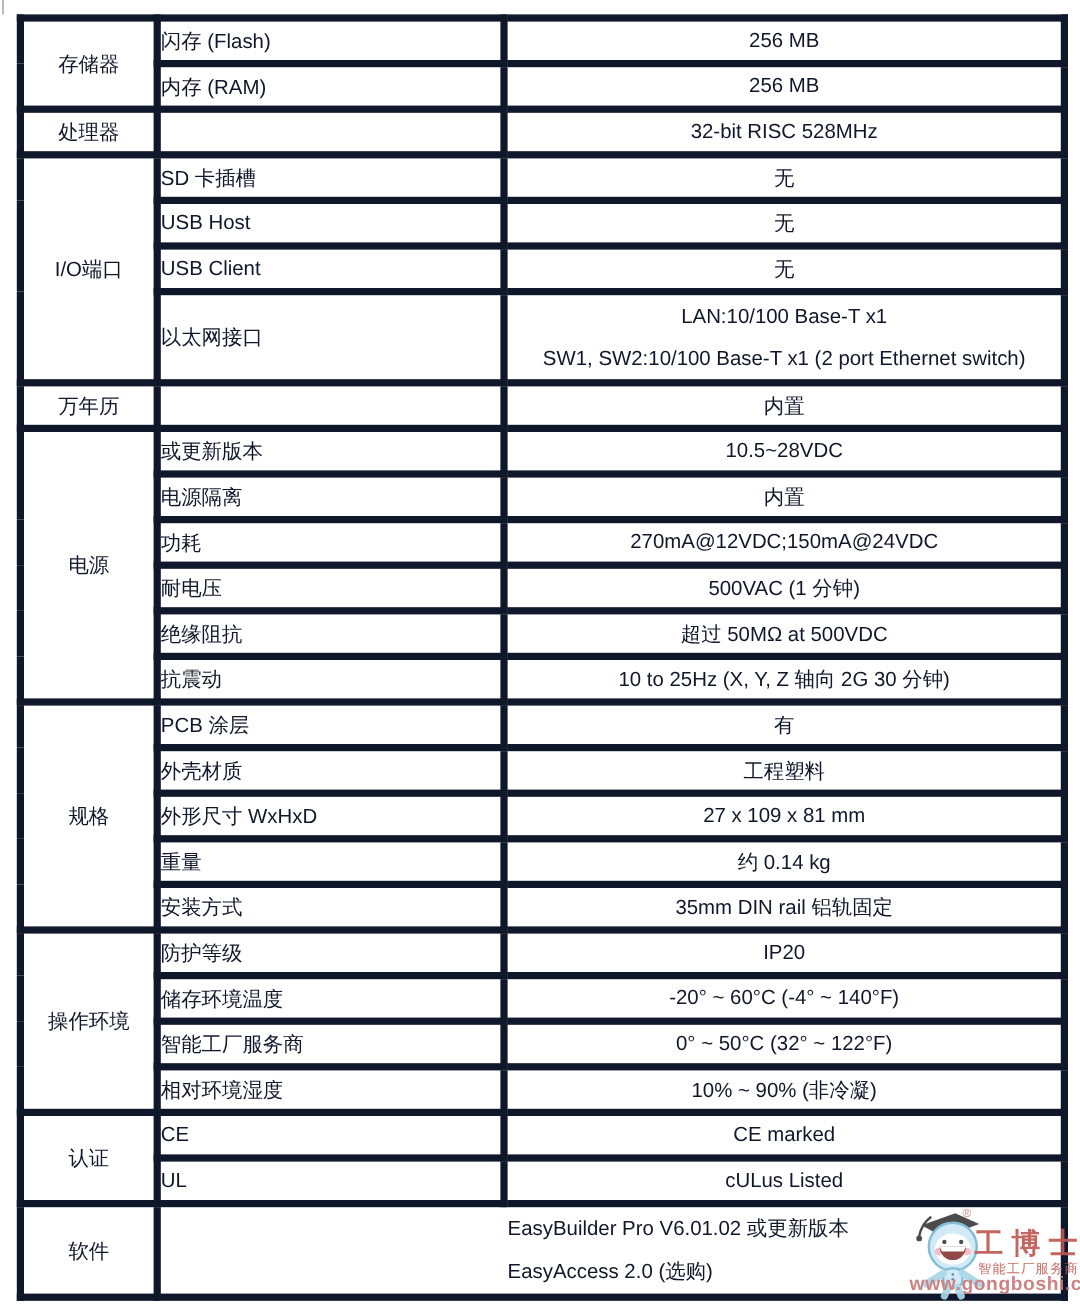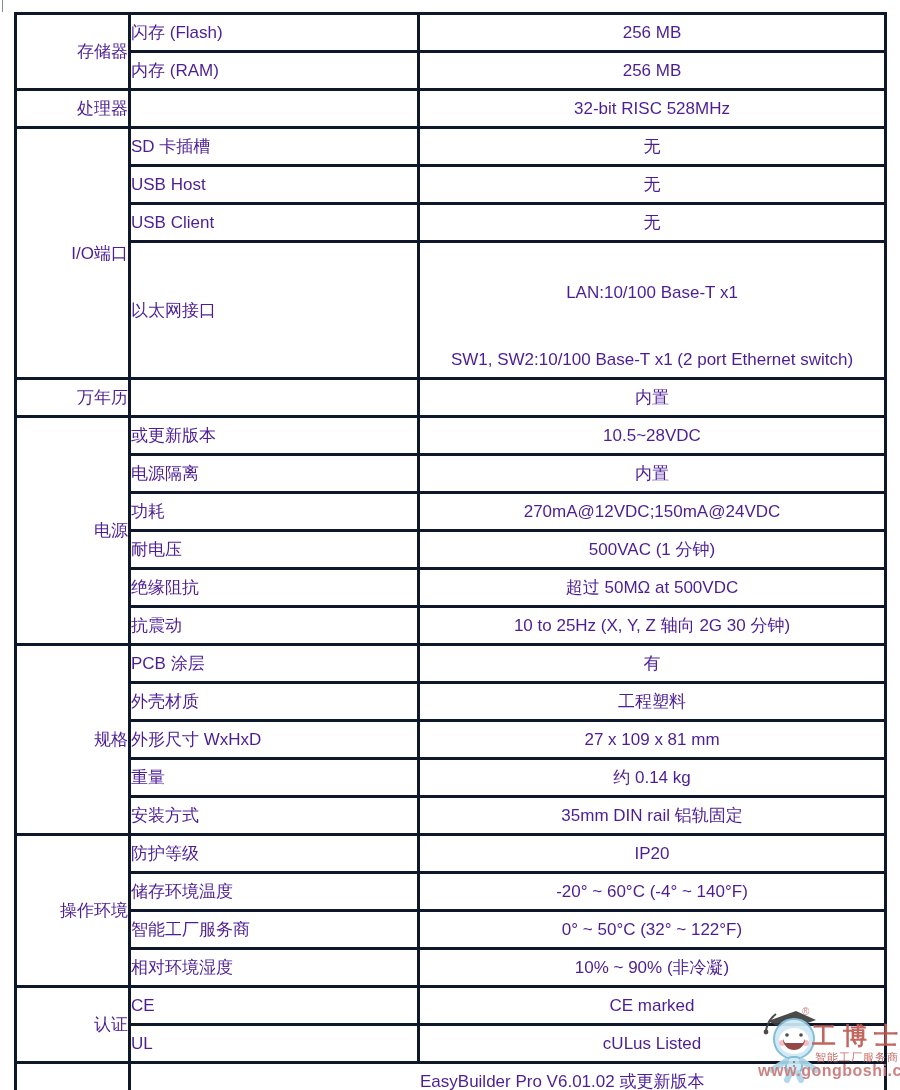--- a/index.html
+++ b/index.html
@@ -17,33 +17,33 @@
   
   table.spec {
     position: absolute;
     left: 14px;
     top: 12px;
     width: 870px;
     border-collapse: collapse;
     table-layout: fixed;
   }
   table.spec td {
-    border: 3px solid #0f172a;
-    color: #4c1d95;
+    border: 6px solid #0f172a;
+    color: #0f172a;
     font-size: 17px;
     padding: 0;
     background: transparent;
   }
   table.spec tr { height: 38px; }
   table.spec tr.tall { height: 71px; }
   table.spec tr.soft { height: 75px; }
-  td.cat   { text-align: right; }
+  td.cat   { text-align: center; }
   td.item  { text-align: left; padding-left: 9px; }
   td.value { text-align: center; }
-  td.vlines div { line-height: 35px; margin-top: 32px; }
+  td.vlines div { line-height: 35px; }
   .merged-inner { margin-left: 289px; text-align: left; }
   .merged-inner div { line-height: 36px; }
   
   .edge-artifact {
     position: absolute;
     left: 2px; top: 0;
     width: 1px; height: 12px;
     background: #8a8d90;
   }
   

